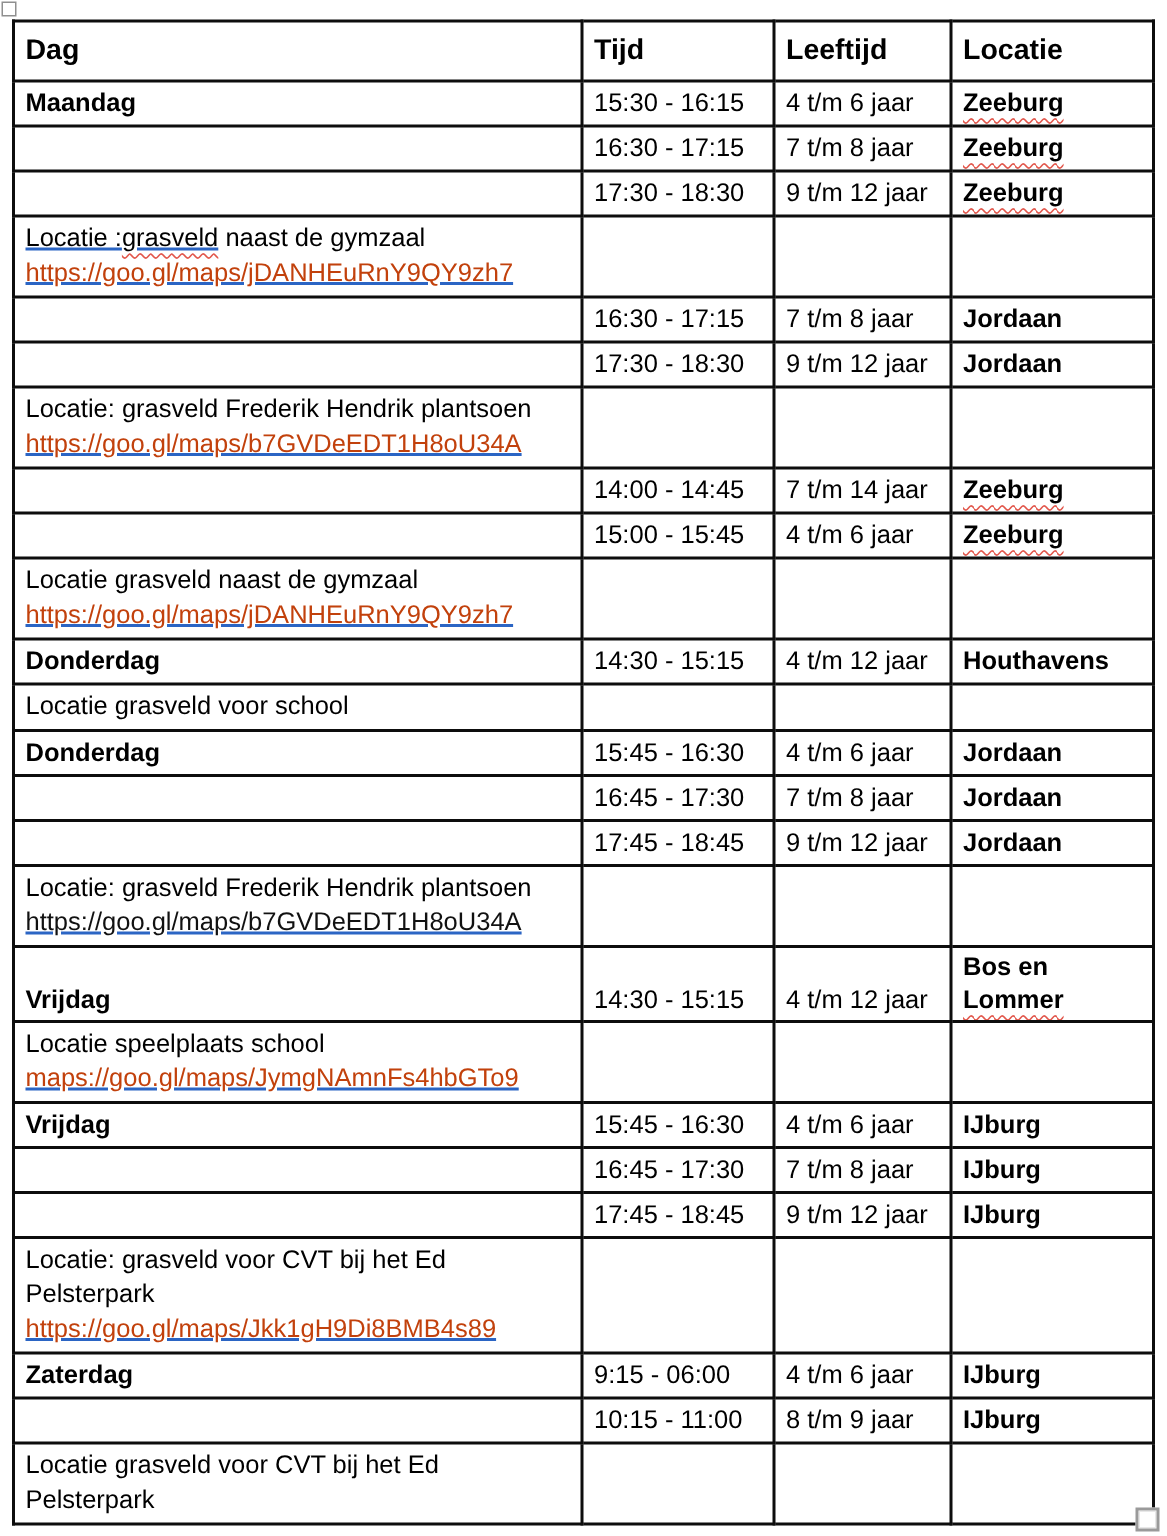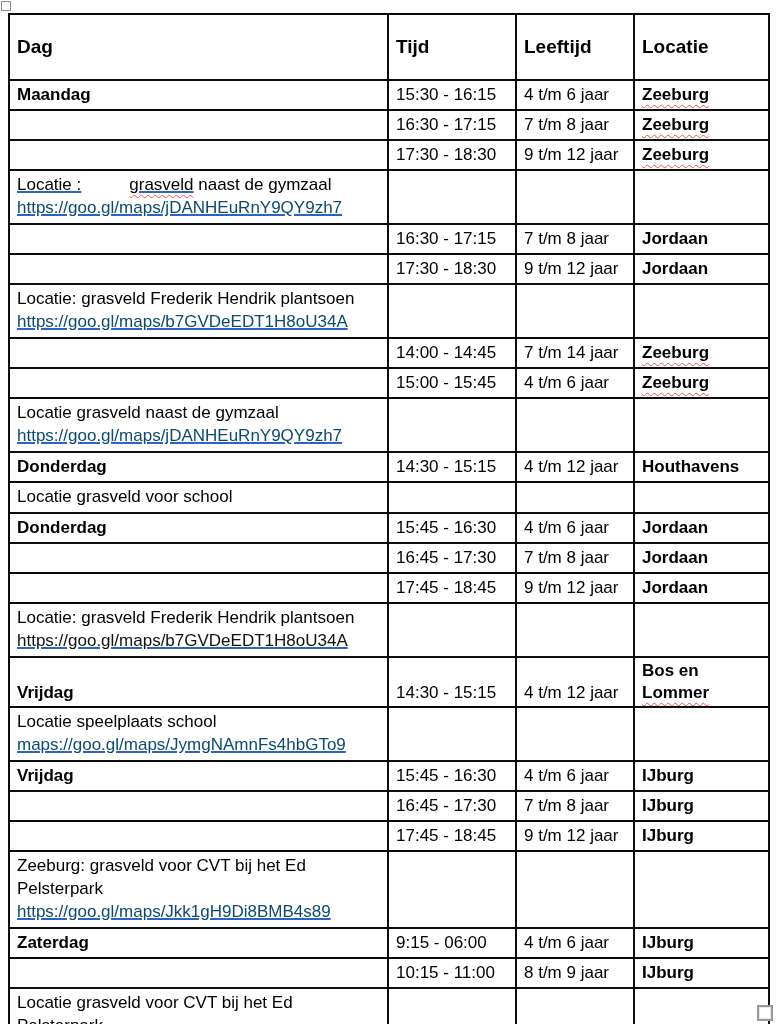--- a/index.html
+++ b/index.html
@@ -26,35 +26,35 @@
     padding:2px 7px;
     text-align:left;
     vertical-align:middle;
     overflow:hidden;
     line-height:22px;
   }
   th{
     font-size:19px;
     font-weight:bold;
     height:24px;
-    padding:20px 7px;
+    padding:7px 7px;
   }
   td{font-size:17px;}
   tr.session-row td{height:24px;white-space:nowrap;}
   tr.session-row td.cell-locatie{white-space:normal;}
   td.cell-dag-day, td.cell-locatie{font-weight:bold;}
   tr.vbottom td.cell-dag-day,
   tr.vbottom td.cell-tijd,
   tr.vbottom td.cell-leeftijd{vertical-align:bottom;}
   tr.location-row td{vertical-align:top;}
   td.note-cell{font-weight:normal;padding:2px 7px 4px;}
   .note-line{line-height:23px;}
   .map-link{display:block;line-height:23px;cursor:pointer;}
   .link-blue{
-    color:#0c4a6e;
+    color:#c2410c;
     text-decoration:underline;
     text-decoration-color:#2B65C4;
     text-decoration-thickness:2px;
   }
   .link-dark{
     color:#111;
     text-decoration:underline;
     text-decoration-color:#2B65C4;
     text-decoration-thickness:2px;
   }
@@ -68,21 +68,20 @@
     text-decoration-style:wavy;
     text-decoration-color:#e2574c;
     text-decoration-thickness:1px;
     text-underline-offset:4px;
   }
   
   .u-blue .squiggle{
     text-decoration-line:underline;
     text-decoration-style:wavy;
     text-decoration-color:#e2574c;
-    margin-left:48px;
   }
   .handle{
     position:absolute;
     background:#fff;
     box-sizing:border-box;
   }
   .handle-tl{
     left:1px;top:1px;width:10px;height:10px;
     border:1px solid #8f8f8f;
   }
@@ -251,21 +250,21 @@
         <td class="cell-locatie"><span>IJburg</span></td>
       </tr>
       <tr class="session-row">
         <td class="cell-dag-day"></td>
         <td class="cell-tijd">17:45 - 18:45</td>
         <td class="cell-leeftijd">9 t/m 12 jaar</td>
         <td class="cell-locatie"><span>IJburg</span></td>
       </tr>
       <tr class="location-row">
         <td class="note-cell">
-          <div class="note-line"><span>Zeeburg: grasveld voor CVT bij het Ed Pelsterpark</span></div>
+          <div class="note-line"><span>Locatie: grasveld voor CVT bij het Ed Pelsterpark</span></div>
           <a class="map-link link-blue">https://goo.gl/maps/Jkk1gH9Di8BMB4s89</a>
         </td>
         <td></td>
         <td></td>
         <td></td>
       </tr>
       <tr class="session-row">
         <td class="cell-dag-day">Zaterdag</td>
         <td class="cell-tijd">9:15 - 06:00</td>
         <td class="cell-leeftijd">4 t/m 6 jaar</td>

